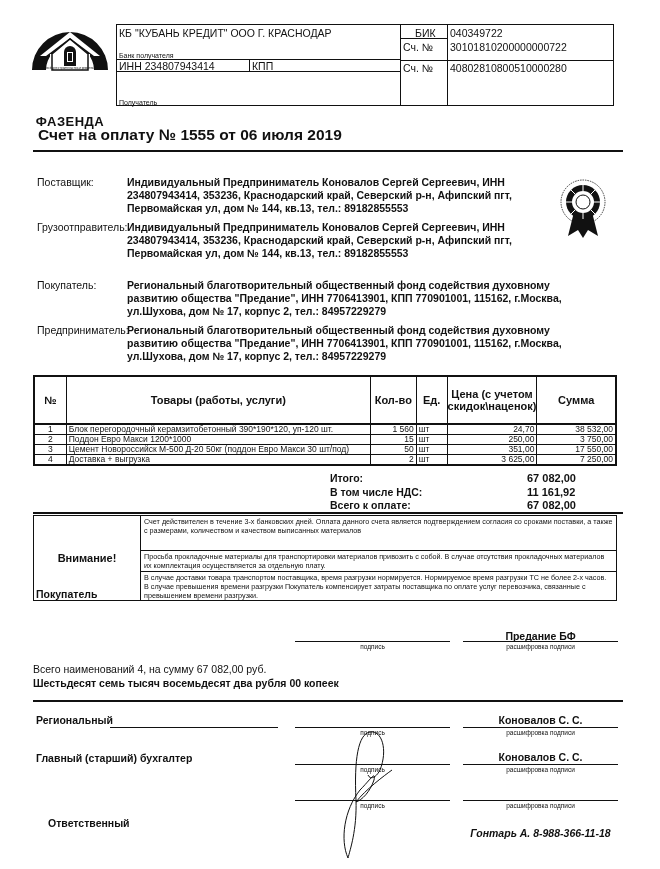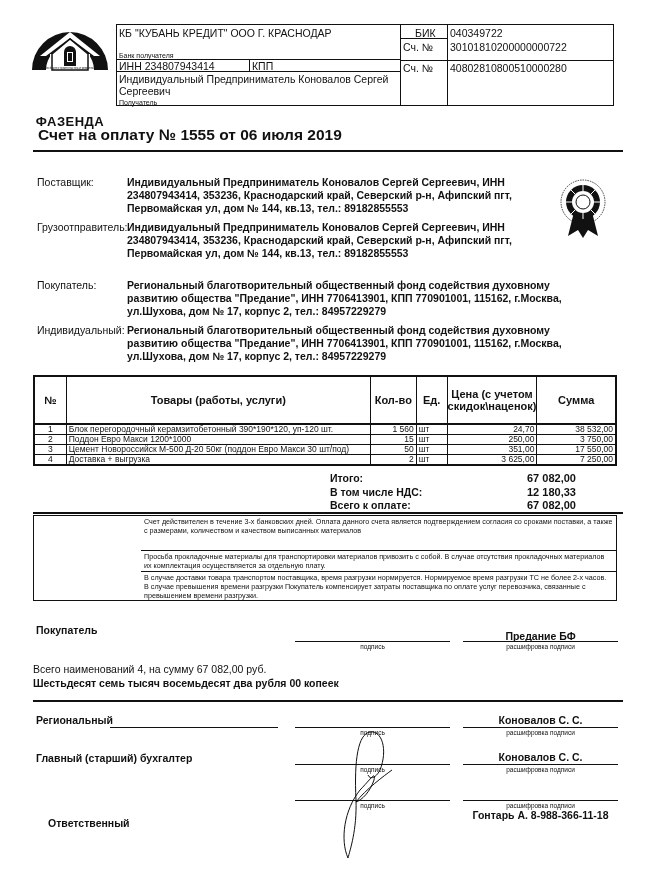--- a/index.html
+++ b/index.html
@@ -70,21 +70,20 @@
   <div class="vl" style="left:330px; top:0; height:80px;"></div>
   <div class="vl" style="left:132px; top:34px; height:12px;"></div>
   <div class="hl" style="left:0; top:34px; width:283px;"></div>
   <div class="hl" style="left:0; top:46px; width:283px;"></div>
   <div class="hl" style="left:283px; top:35px; width:213px;"></div>
 
   <div class="cell" style="left:2px; top:2px;">КБ "КУБАНЬ КРЕДИТ" ООО Г. КРАСНОДАР</div>
   <div class="cell small" style="left:2px; top:25px;">Банк получателя</div>
   <div class="cell" style="left:2px; top:35px;">ИНН 234807943414</div>
   <div class="cell" style="left:135px; top:35px;">КПП</div>
-  <div class="cell" style="left:2px; top:48px; width:278px;">Индивидуальный Предприниматель Коновалов Сергей Сергеевич</div>
   <div class="cell small" style="left:2px; top:72px;">Получатель</div>
 
   <div class="cell" style="left:286px; top:2px;padding-left:12px;">БИК</div>
   <div class="hl" style="left:283px; top:13px; width:47px;"></div>
   <div class="cell" style="left:286px; top:16px;">Сч. №</div>
   <div class="cell" style="left:286px; top:37px;">Сч. №</div>
 
   <div class="cell" style="left:333px; top:2px;">040349722</div>
   <div class="cell" style="left:333px; top:16px;">30101810200000000722</div>
   <div class="cell" style="left:333px; top:37px;">40802810800510000280</div>
@@ -95,21 +94,21 @@
 
 <div class="abs party-label" style="left:37px; top:176px;">Поставщик:</div>
 <div class="abs party-text" style="left:127px; top:176px;">Индивидуальный Предприниматель Коновалов Сергей Сергеевич, ИНН 234807943414, 353236, Краснодарский край, Северский р-н, Афипский пгт, Первомайская ул, дом № 144, кв.13, тел.: 89182855553</div>
 
 <div class="abs party-label" style="left:37px; top:221px;">Грузоотправитель:</div>
 <div class="abs party-text" style="left:127px; top:221px;">Индивидуальный Предприниматель Коновалов Сергей Сергеевич, ИНН 234807943414, 353236, Краснодарский край, Северский р-н, Афипский пгт, Первомайская ул, дом № 144, кв.13, тел.: 89182855553</div>
 
 <div class="abs party-label" style="left:37px; top:279px;">Покупатель:</div>
 <div class="abs party-text" style="left:127px; top:279px; width:465px;">Региональный благотворительный общественный фонд содействия духовному развитию общества "Предание", ИНН 7706413901, КПП 770901001, 115162, г.Москва, ул.Шухова, дом № 17, корпус 2, тел.: 84957229279</div>
 
-<div class="abs party-label" style="left:37px; top:324px;">Индивидуальный:</div>
+<div class="abs party-label" style="left:37px; top:324px;">Предприниматель:</div>
 <div class="abs party-text" style="left:127px; top:324px; width:465px;">Региональный благотворительный общественный фонд содействия духовному развитию общества "Предание", ИНН 7706413901, КПП 770901001, 115162, г.Москва, ул.Шухова, дом № 17, корпус 2, тел.: 84957229279</div>
 
 <div class="abs" style="left:558px; top:178px; width:50px; height:62px;">
   <svg width="50" height="62" viewBox="0 0 50 62">
     <polygon points="16,34 10,58 20,52 25,60 25,38" fill="#111"></polygon>
     <polygon points="34,34 40,58 30,52 25,60 25,38" fill="#111"></polygon>
     <circle cx="25" cy="24" r="22" fill="none" stroke="#111" stroke-width="0.8" stroke-dasharray="1.5 1"></circle>
     <circle cx="25" cy="24" r="17" fill="#111"></circle>
     <circle cx="25" cy="24" r="11" fill="#fff"></circle>
     <circle cx="25" cy="24" r="7" fill="none" stroke="#111" stroke-width="1"></circle>
@@ -177,32 +176,33 @@
       <td>шт</td>
       <td class="r">3 625,00</td>
       <td class="r">7 250,00</td>
     </tr>
   </tbody>
 </table>
 
 <div class="abs tot-label" style="left:330px; top:472px;">Итого:</div>
 <div class="abs tot-val" style="left:527px; top:472px;">67 082,00</div>
 <div class="abs tot-label" style="left:330px; top:486px;">В том числе НДС:</div>
-<div class="abs tot-val" style="left:527px; top:486px;">12 180,33</div>
+<div class="abs tot-val" style="left:527px; top:486px;">11 161,92</div>
 <div class="abs tot-label" style="left:330px; top:499px;">Всего к оплате:</div>
 <div class="abs tot-val" style="left:527px; top:499px;">67 082,00</div>
 <div class="abs rule-thick" style="left:33px; top:512px; width:590px;"></div>
 
 <div class="abs notice">
+  <div class="head">Внимание!</div>
   <div class="row" style="top:0; height:34px;">Счет действителен в течение 3-х банковских дней. Оплата данного счета является подтверждением согласия со сроками поставки, а также с размерами, количеством и качеством выписанных материалов</div>
   <div class="row" style="top:34px; height:21px; border-top:1px solid #111;">Просьба прокладочные материалы для транспортировки материалов привозить с собой. В случае отсутствия прокладочных материалов их комплектация осуществляется за отдельную плату.</div>
   <div class="row" style="top:55px; height:30px; border-top:1px solid #111;">В случае доставки товара транспортом поставщика, время разгрузки нормируется. Нормируемое время разгрузки ТС не более 2-х часов. В случае превышения времени разгрузки Покупатель компенсирует затраты поставщика по оплате услуг перевозчика, связанные с превышением времени разгрузки.</div>
 </div>
 
-<div class="abs sig-role" style="left:36px; top:624px;">Покупатель</div>
+<div class="abs sig-role" style="left:36px; top:588px;">Покупатель</div>
 <div class="abs sig-line" style="left:295px; top:641px; width:155px;"></div>
 <div class="abs sig-cap" style="left:295px; top:643px; width:155px;">подпись</div>
 <div class="abs sig-name" style="left:463px; top:630px; width:155px;">Предание БФ</div>
 <div class="abs sig-line" style="left:463px; top:641px; width:155px;"></div>
 <div class="abs sig-cap" style="left:463px; top:643px; width:155px;">расшифровка подписи</div>
 
 <div class="abs" style="left:33px; top:663px; font-size:10.5px;">Всего наименований 4, на сумму 67 082,00 руб.</div>
 <div class="abs" style="left:33px; top:677px; font-size:10.5px; font-weight:bold;">Шестьдесят семь тысяч восемьдесят два рубля 00 копеек</div>
 <div class="abs rule-thick" style="left:33px; top:700px; width:590px;"></div>
 
@@ -217,20 +217,20 @@
 <div class="abs sig-role" style="left:36px; top:752px;">Главный (старший) бухгалтер</div>
 <div class="abs sig-line" style="left:295px; top:764px; width:155px;"></div>
 <div class="abs sig-cap" style="left:295px; top:766px; width:155px;">подпись</div>
 <div class="abs sig-name" style="left:463px; top:751px; width:155px;">Коновалов С. С.</div>
 <div class="abs sig-line" style="left:463px; top:764px; width:155px;"></div>
 <div class="abs sig-cap" style="left:463px; top:766px; width:155px;">расшифровка подписи</div>
 
 <div class="abs sig-role" style="left:48px; top:788px;margin-top:29px;">Ответственный</div>
 <div class="abs sig-line" style="left:295px; top:800px; width:155px;"></div>
 <div class="abs sig-cap" style="left:295px; top:802px; width:155px;">подпись</div>
-<div class="abs sig-name" style="left:463px; top:809px; width:155px;">Гонтарь А. 8-988-366-11-18</div>
+<div class="abs sig-name" style="left:463px; top:827px; width:155px;font-style:italic;">Гонтарь А. 8-988-366-11-18</div>
 <div class="abs sig-line" style="left:463px; top:800px; width:155px;"></div>
 <div class="abs sig-cap" style="left:463px; top:802px; width:155px;">расшифровка подписи</div>
 
 <svg class="abs" style="left:330px; top:730px;" width="80" height="135" viewBox="0 0 80 135">
   <path d="M40 2 C28 4 24 30 26 70 C27 100 20 120 18 128 C10 110 14 80 30 60 C40 50 46 40 44 50 C40 62 32 70 26 72 C35 60 55 45 62 40" fill="none" stroke="#111" stroke-width="1"></path>
   <path d="M40 2 C52 0 58 20 50 40 C46 48 40 50 38 45" fill="none" stroke="#111" stroke-width="1"></path>
 </svg>
 
 </body></html>

